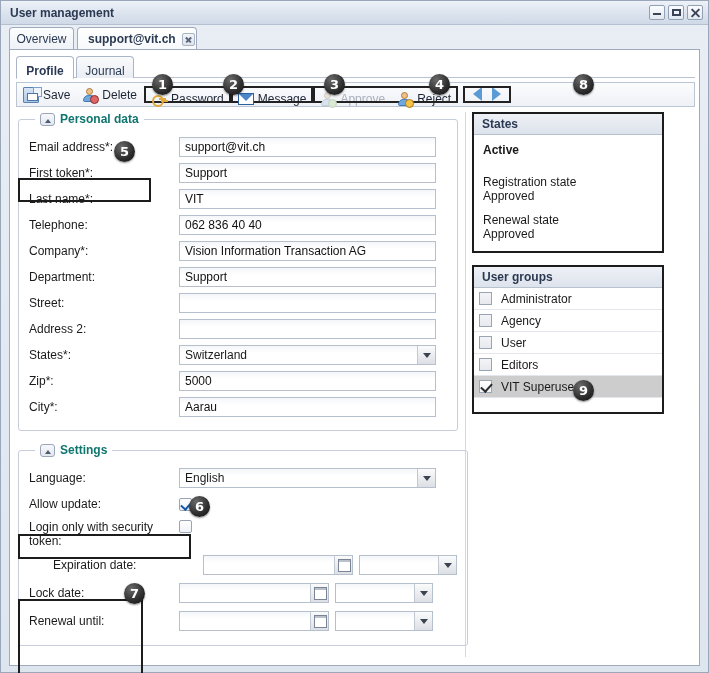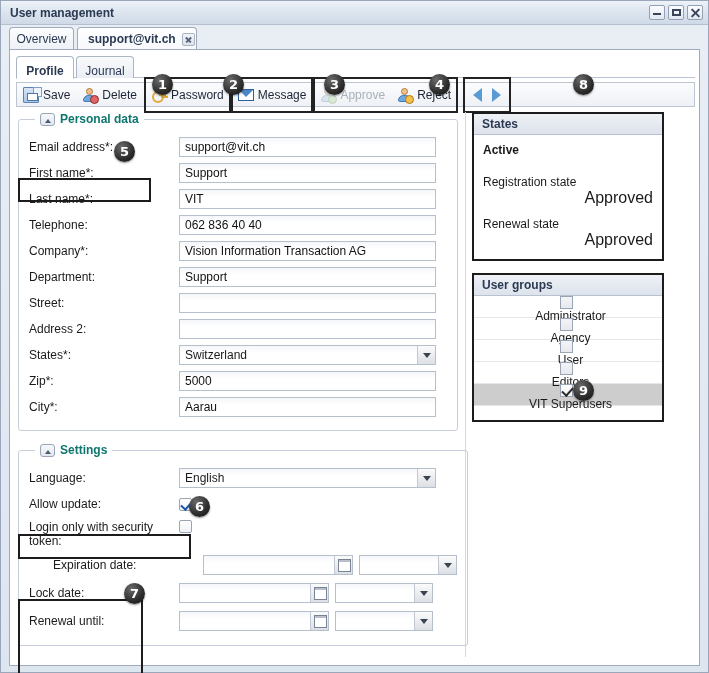--- a/index.html
+++ b/index.html
@@ -102,21 +102,21 @@
     position: absolute; left: 6px; top: 32px; width: 679px; height: 25px;
     background: linear-gradient(180deg,#fbfcfd 0%,#eef1f6 100%);
     border: 1px solid #bcc6d3;
     display: flex; align-items: center;
   }
   .tbitem {
     display: flex; align-items: center; height: 23px;
     padding: 0 6px; font-size: 12px; color: #1d2535; white-space: nowrap;
   }
   .tbitem.disabled { color: #a9b0bb; }
-  .tbgroup { display:flex; align-items:center; height:34px; }
+  .tbgroup { display:flex; align-items:flex-start; height:15px; }
   .tbgroup.boxed { outline: 2px solid #222; outline-offset: -1px; }
 
   
   .ico { width:16px; height:16px; margin-right:4px; position:relative; flex:none; }
   .ico-save {
     background: linear-gradient(180deg,#d8e6f6,#a9c7e8);
     border:1px solid #5a83b4; border-radius:1px;
   }
   .ico-save::after{
     content:""; position:absolute; left:3px; bottom:1px; width:9px; height:6px;
@@ -284,27 +284,26 @@
   }
   .rpanel .rhead {
     height: 21px; display:flex; align-items:center; padding-left: 8px;
     font-weight: bold; font-size: 12px; color: #2b3a52;
     background: linear-gradient(180deg,#eef1f6 0%,#dde3ec 100%);
     border-bottom: 1px solid #b8c1ce;
   }
   .rbody { padding: 8px 9px 10px 9px; }
   .state-main { font-weight: bold; font-size: 12px; margin-bottom: 18px; }
   .state-lbl  { font-size: 12px; }
-  .state-val  { font-size: 16px; margin-bottom: 10px; text-align: right; }
+  .state-val  { font-size: 12px; margin-bottom: 10px; }
 
   .grouprow {
     display: flex; align-items: center; height: 22px;
     border-bottom: 1px solid #e3e6eb;
     padding-left: 5px;
-    flex-direction: column;
   }
   .grouprow.sel { background: #cdcdcd; }
   .grouprow .gcbx {
     width: 13px; height: 13px; flex:none; margin-right: 9px;
     border: 1px solid #9aa4b3;
     background: linear-gradient(180deg,#f3f4f7,#e7e9ee);
     position: relative;
   }
   .grouprow .gcbx.checked { background: linear-gradient(180deg,#ffffff,#f2f3f6); }
   .grouprow .gcbx.checked::after{
@@ -430,21 +429,21 @@
           <span>Personal data</span>
         </legend>
 
         <div class="frow">
           <div class="flabel">Email address*:</div>
           <div class="fctl">
               <input class="txt" value="support@vit.ch" style="">
             </div>
         </div>
         <div class="frow">
-          <div class="flabel">First name*:</div>
+          <div class="flabel">First token*:</div>
           <div class="fctl">
               <input class="txt" value="Support" style="">
             </div>
         </div>
         <div class="frow">
           <div class="flabel">Last name*:</div>
           <div class="fctl">
               <input class="txt" value="VIT" style="">
             </div>
         </div>

